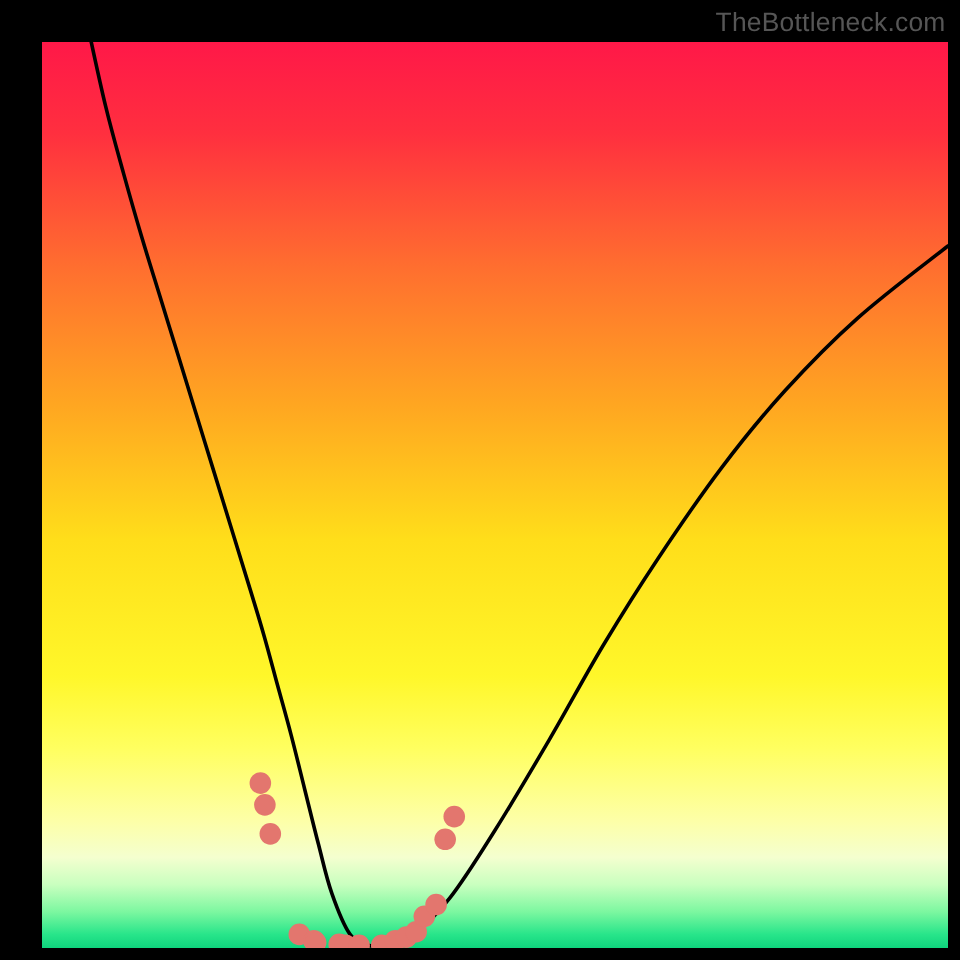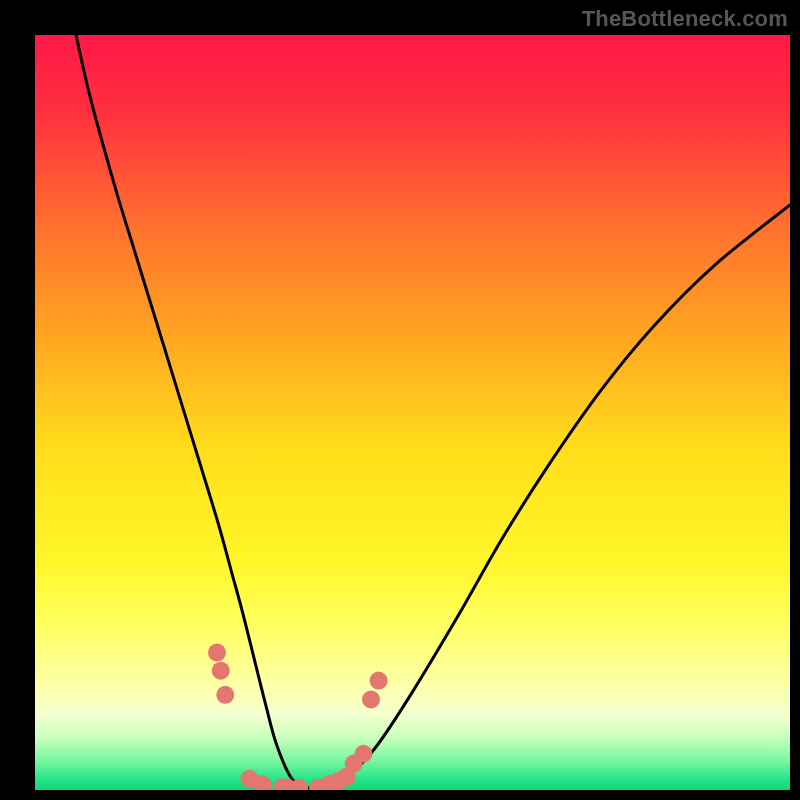--- a/index.html
+++ b/index.html
@@ -34,21 +34,21 @@
     height: 100%;
   }
   .watermark {
     position: absolute;
     top: 6px;
     right: 12px;
     font-family: Arial, Helvetica, sans-serif;
     font-size: 22px;
     color: #565656;
     letter-spacing: 0.2px;
-    font-weight: 700;
+    font-weight: 400;
   }
   svg.curve {
     position: absolute;
     left: 0;
     top: 0;
     width: 100%;
     height: 100%;
     overflow: visible;
   }
 </style>

